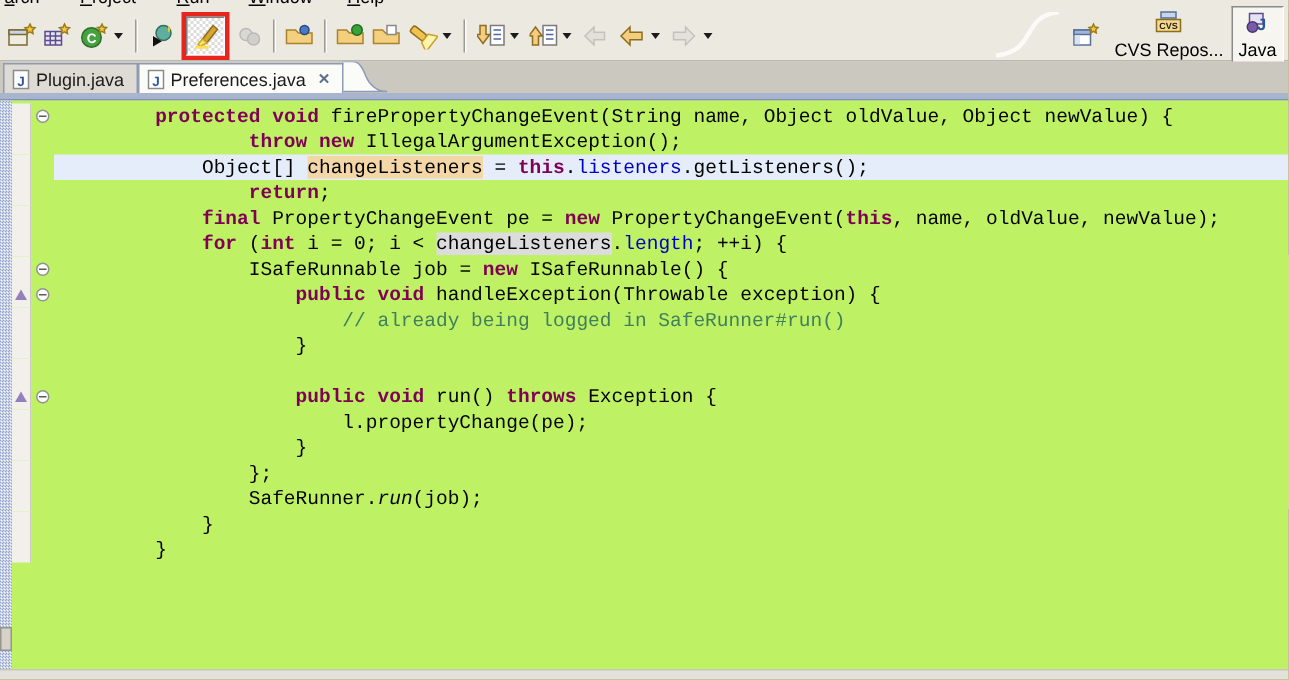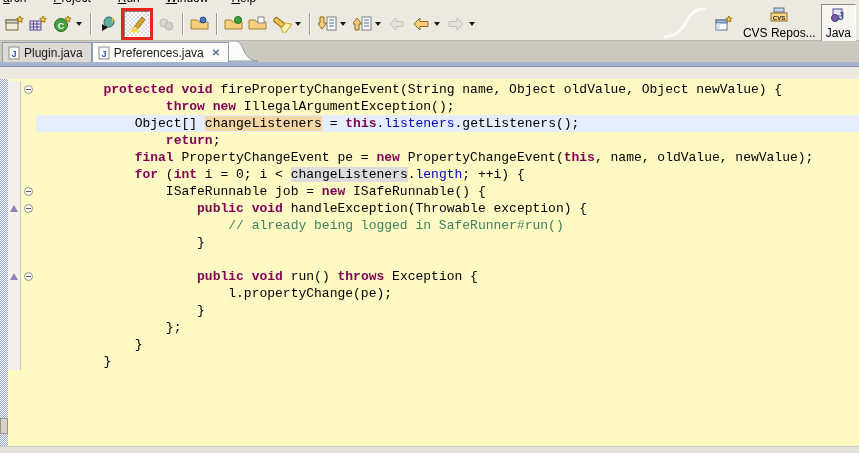--- a/index.html
+++ b/index.html
@@ -42,21 +42,21 @@
   .tabstrip { height:21px; flex:0 0 auto; background:#CBC8C0; display:flex; align-items:flex-end; padding-left:2px; position:relative; }
   .tab { height:20px; display:flex; align-items:center; gap:4px; padding:0 8px 0 5px;
          font-size:12px; color:#1a1a1a; background:#DEDBD4;
          border:1px solid #8E9BB5; border-bottom:none; position:relative; }
   .tab.active { background:#FBFBF8; z-index:2; }
   .tab .tclose { font-size:10px; font-weight:bold; color:#5F6E8C; margin-left:4px; cursor:default; }
   .tabtail { margin-left:-1px; z-index:1; }
   .tabband { height:5px; flex:0 0 auto; background:#A9B4CF; border-bottom:1px solid #76体; border-bottom:1px solid #7E90B5; }
 
   
-  .editor { flex:1 1 auto; display:flex; background:#fef9c3; overflow:hidden; position:relative;margin-top:12px; }
+  .editor { flex:1 1 auto; display:flex; background:#bef264; overflow:hidden; position:relative; }
   .dither { width:8px; flex:0 0 auto; background:repeating-conic-gradient(#FFFFFF 0% 25%, #93A5CE 0% 50%);
             background-size:2px 2px; position:relative; }
   .scrollbtn { position:absolute; left:0; bottom:12px; width:8px; height:16px;
                background:#D6D2CA; border:1px solid #97948D; }
   .codecol { flex:1 1 auto; display:flex; flex-direction:column; padding-top:2px; }
   .cl { height:17px; display:flex; flex:0 0 auto; }
   .mcell { width:13px; flex:0 0 auto; background:#F2F0EB; border-right:1px solid #CBC8C1;
            display:flex; align-items:center; justify-content:center; }
   .fcell { width:15px; flex:0 0 auto; display:flex; align-items:center; justify-content:center; }
   .tcell { flex:1 1 auto; font-family:"Liberation Mono", monospace; font-size:13px; line-height:17px;
@@ -356,20 +356,25 @@
           <div class="tcell"><span>                    </span><span class="sp">}</span></div>
         </div>
         <div class="cl">
           <div class="mcell"></div>
           <div class="fcell"></div>
           <div class="tcell"><span>                </span><span class="sp">};</span></div>
         </div>
         <div class="cl">
           <div class="mcell"></div>
           <div class="fcell"></div>
+          <div class="tcell"><span>                </span><span class="sp">SafeRunner.</span><span class="si">run</span><span class="sp">(job);</span></div>
+        </div>
+        <div class="cl">
+          <div class="mcell"></div>
+          <div class="fcell"></div>
           <div class="tcell"><span>            </span><span class="sp">}</span></div>
         </div>
         <div class="cl">
           <div class="mcell"></div>
           <div class="fcell"></div>
           <div class="tcell"><span>        </span><span class="sp">}</span></div>
         </div>
       </div>
   </div>
 

